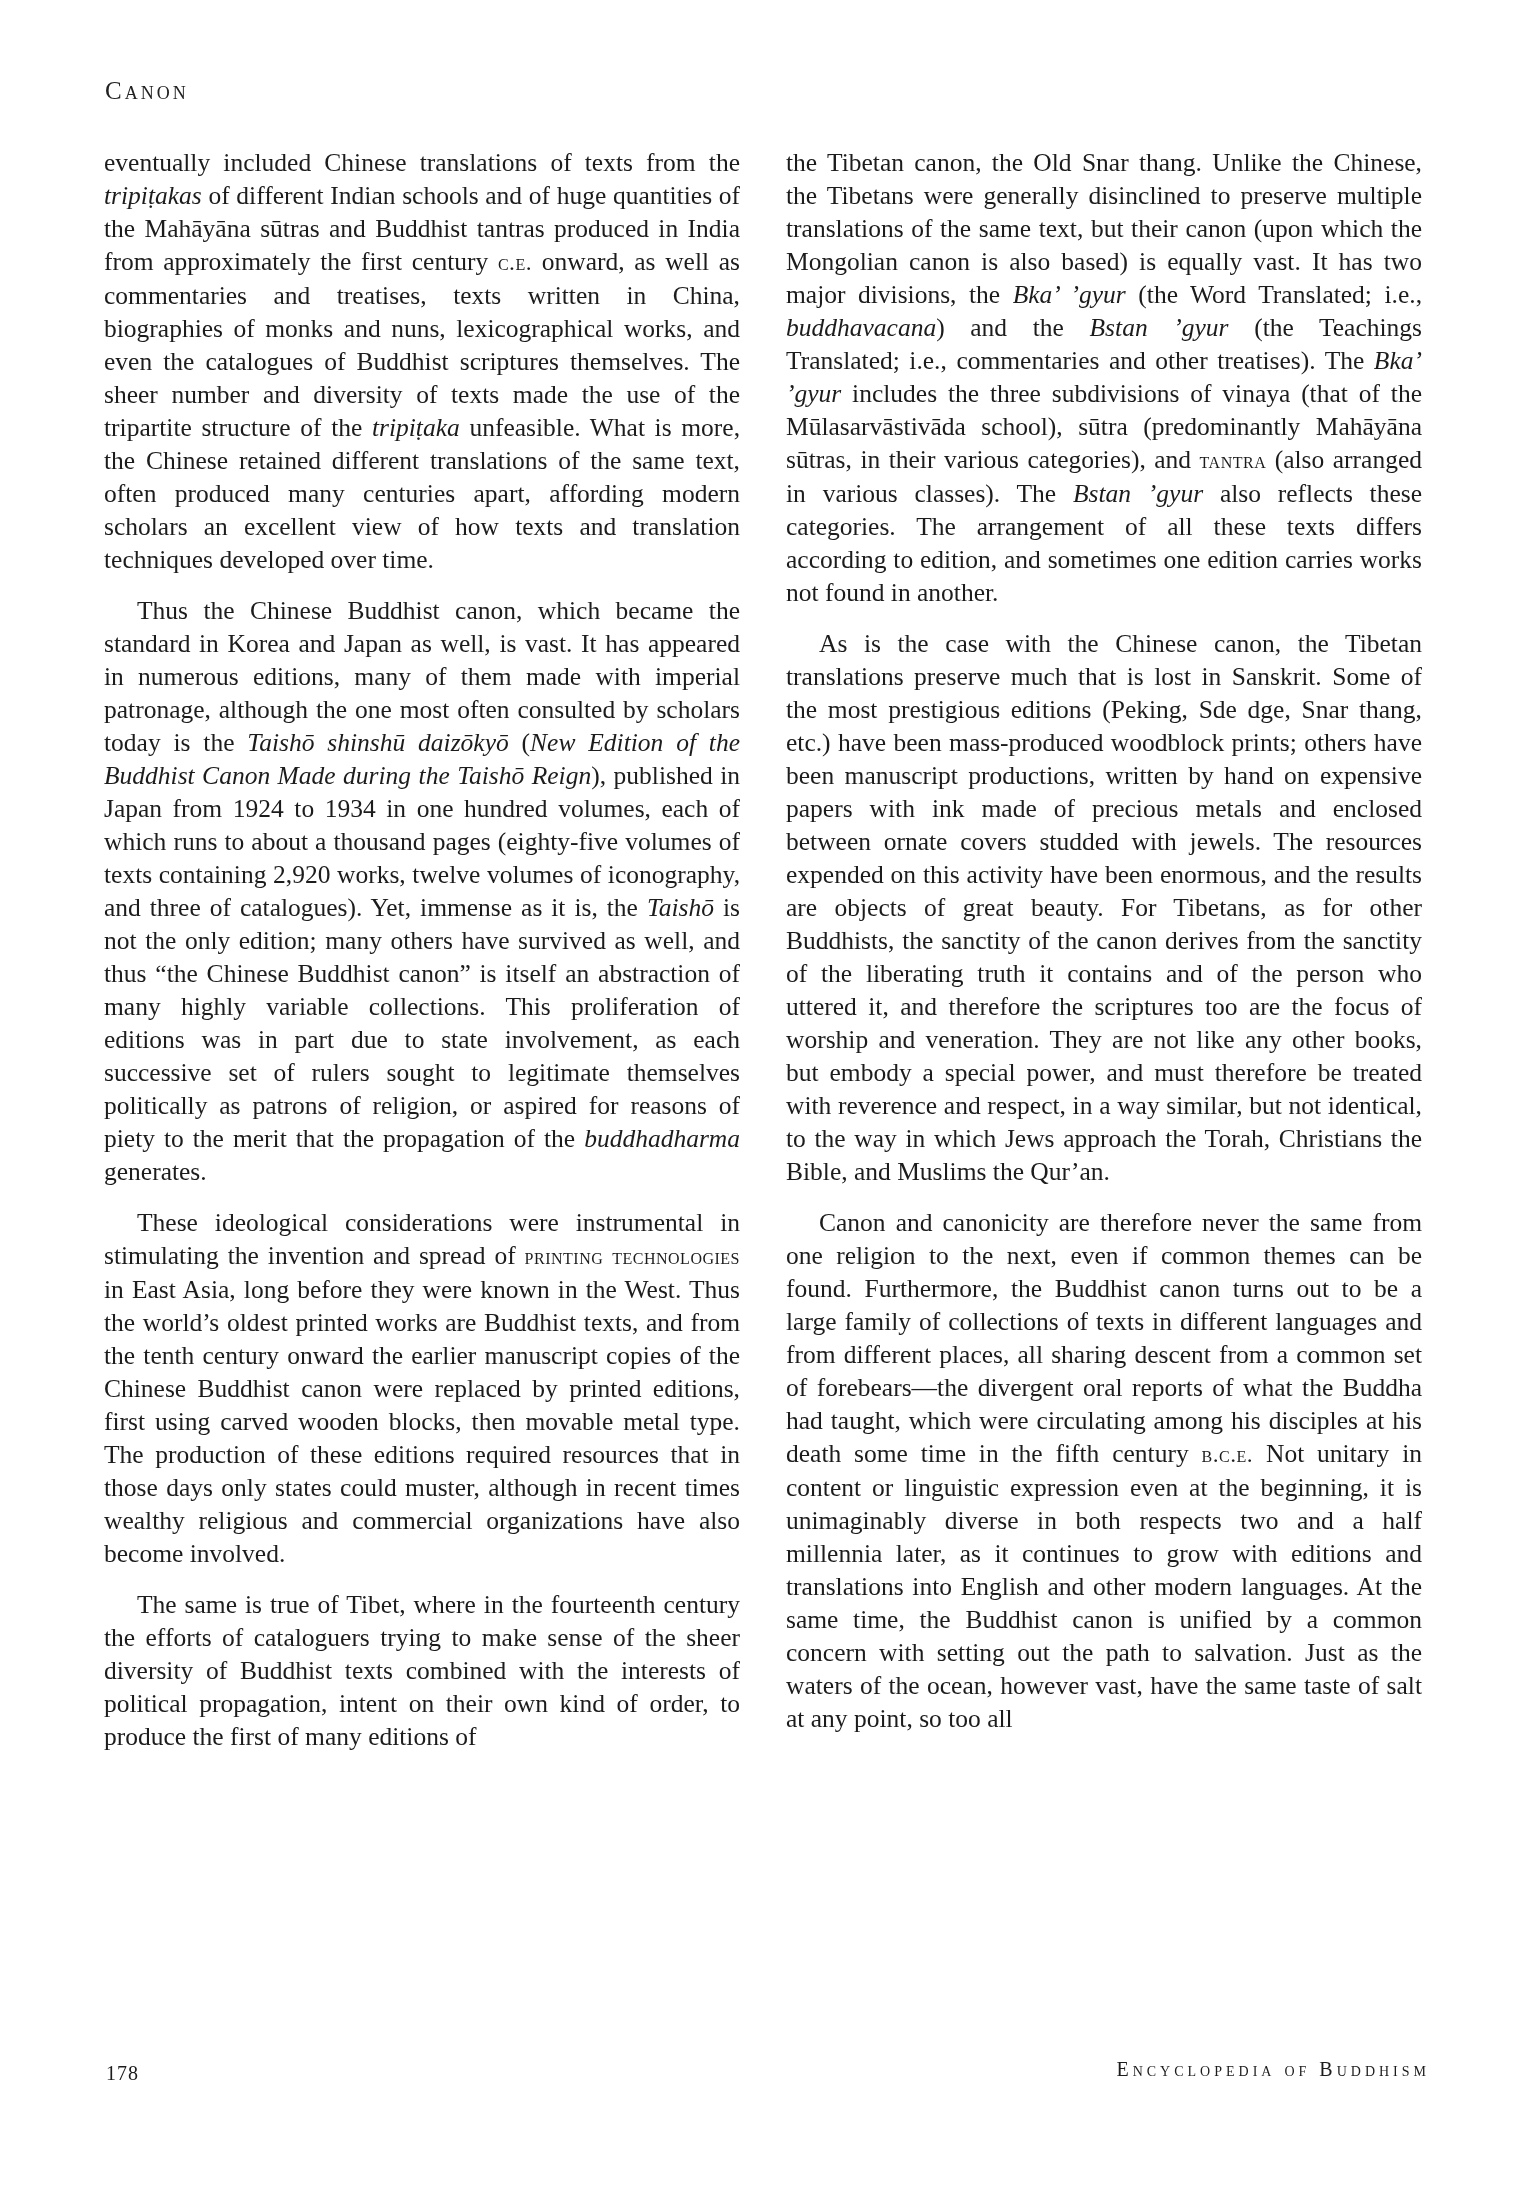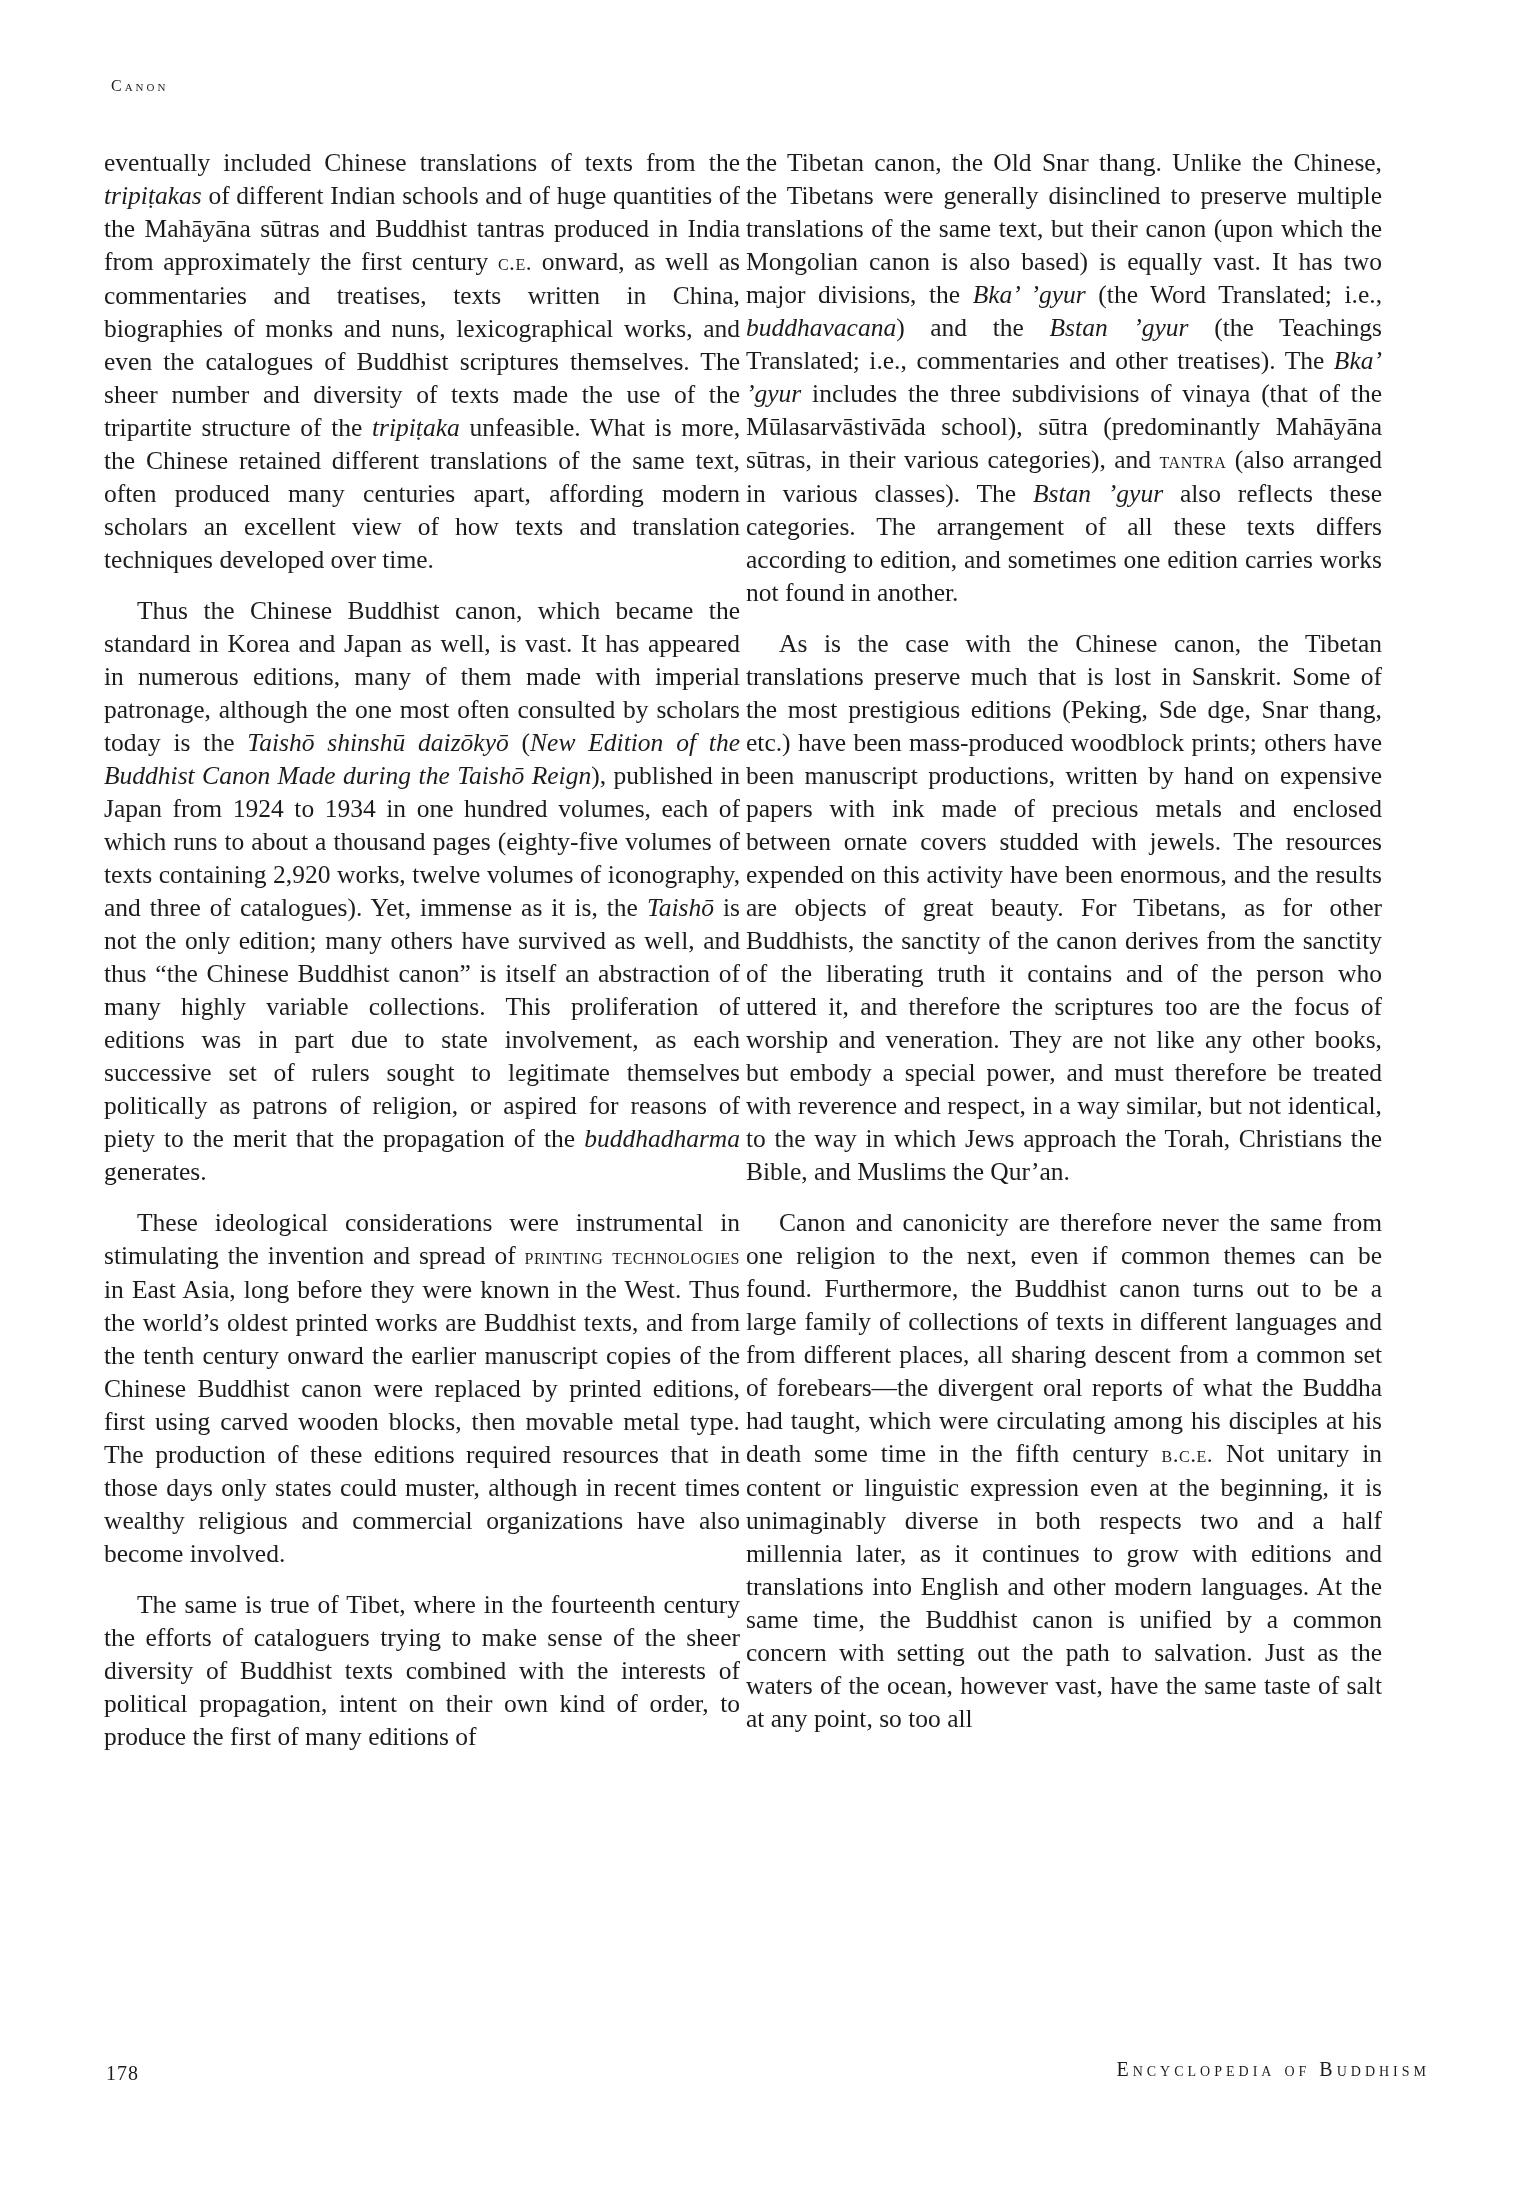--- a/index.html
+++ b/index.html
@@ -1,23 +1,23 @@
 <!DOCTYPE html>
 <html><head>
 <meta charset="utf-8">
 <style>
   html, body { margin: 0; padding: 0; background: #ffffff; }
   body { width: 1522px; height: 2200px; position: relative; overflow: hidden;
          font-family: "Liberation Serif", "DejaVu Serif", serif; color: #1c1c1c; }
-  .running-head { position: absolute; left: 111px; top: 77px; font-size: 16px;
+  .running-head { position: absolute; left: 105px; top: 77px; font-size: 25px;
                   letter-spacing: 3px; font-variant: small-caps; color: #222; }
   .column { position: absolute; top: 146px; width: 636px; font-size: 25.5px;
             line-height: 33px; text-align: justify; hyphens: manual; }
   .col-left { left: 104px; }
-  .col-right { left: 746px; }
+  .col-right { left: 786px; }
   .para { margin: 0 0 18px 0; text-indent: 33px; }
   .para.cont { text-indent: 0; }
   .it { font-style: italic; }
   .sc { font-variant: small-caps; font-size: 0.92em; letter-spacing: 0.5px; }
   .folio { position: absolute; left: 106px; top: 2062px; font-size: 20px; letter-spacing: 1px; }
   .running-foot { position: absolute; right: 92px; top: 2058px; font-size: 20px;
                   letter-spacing: 4px; font-variant: small-caps; text-align: center; }
 </style>
 </head>
 <body>

